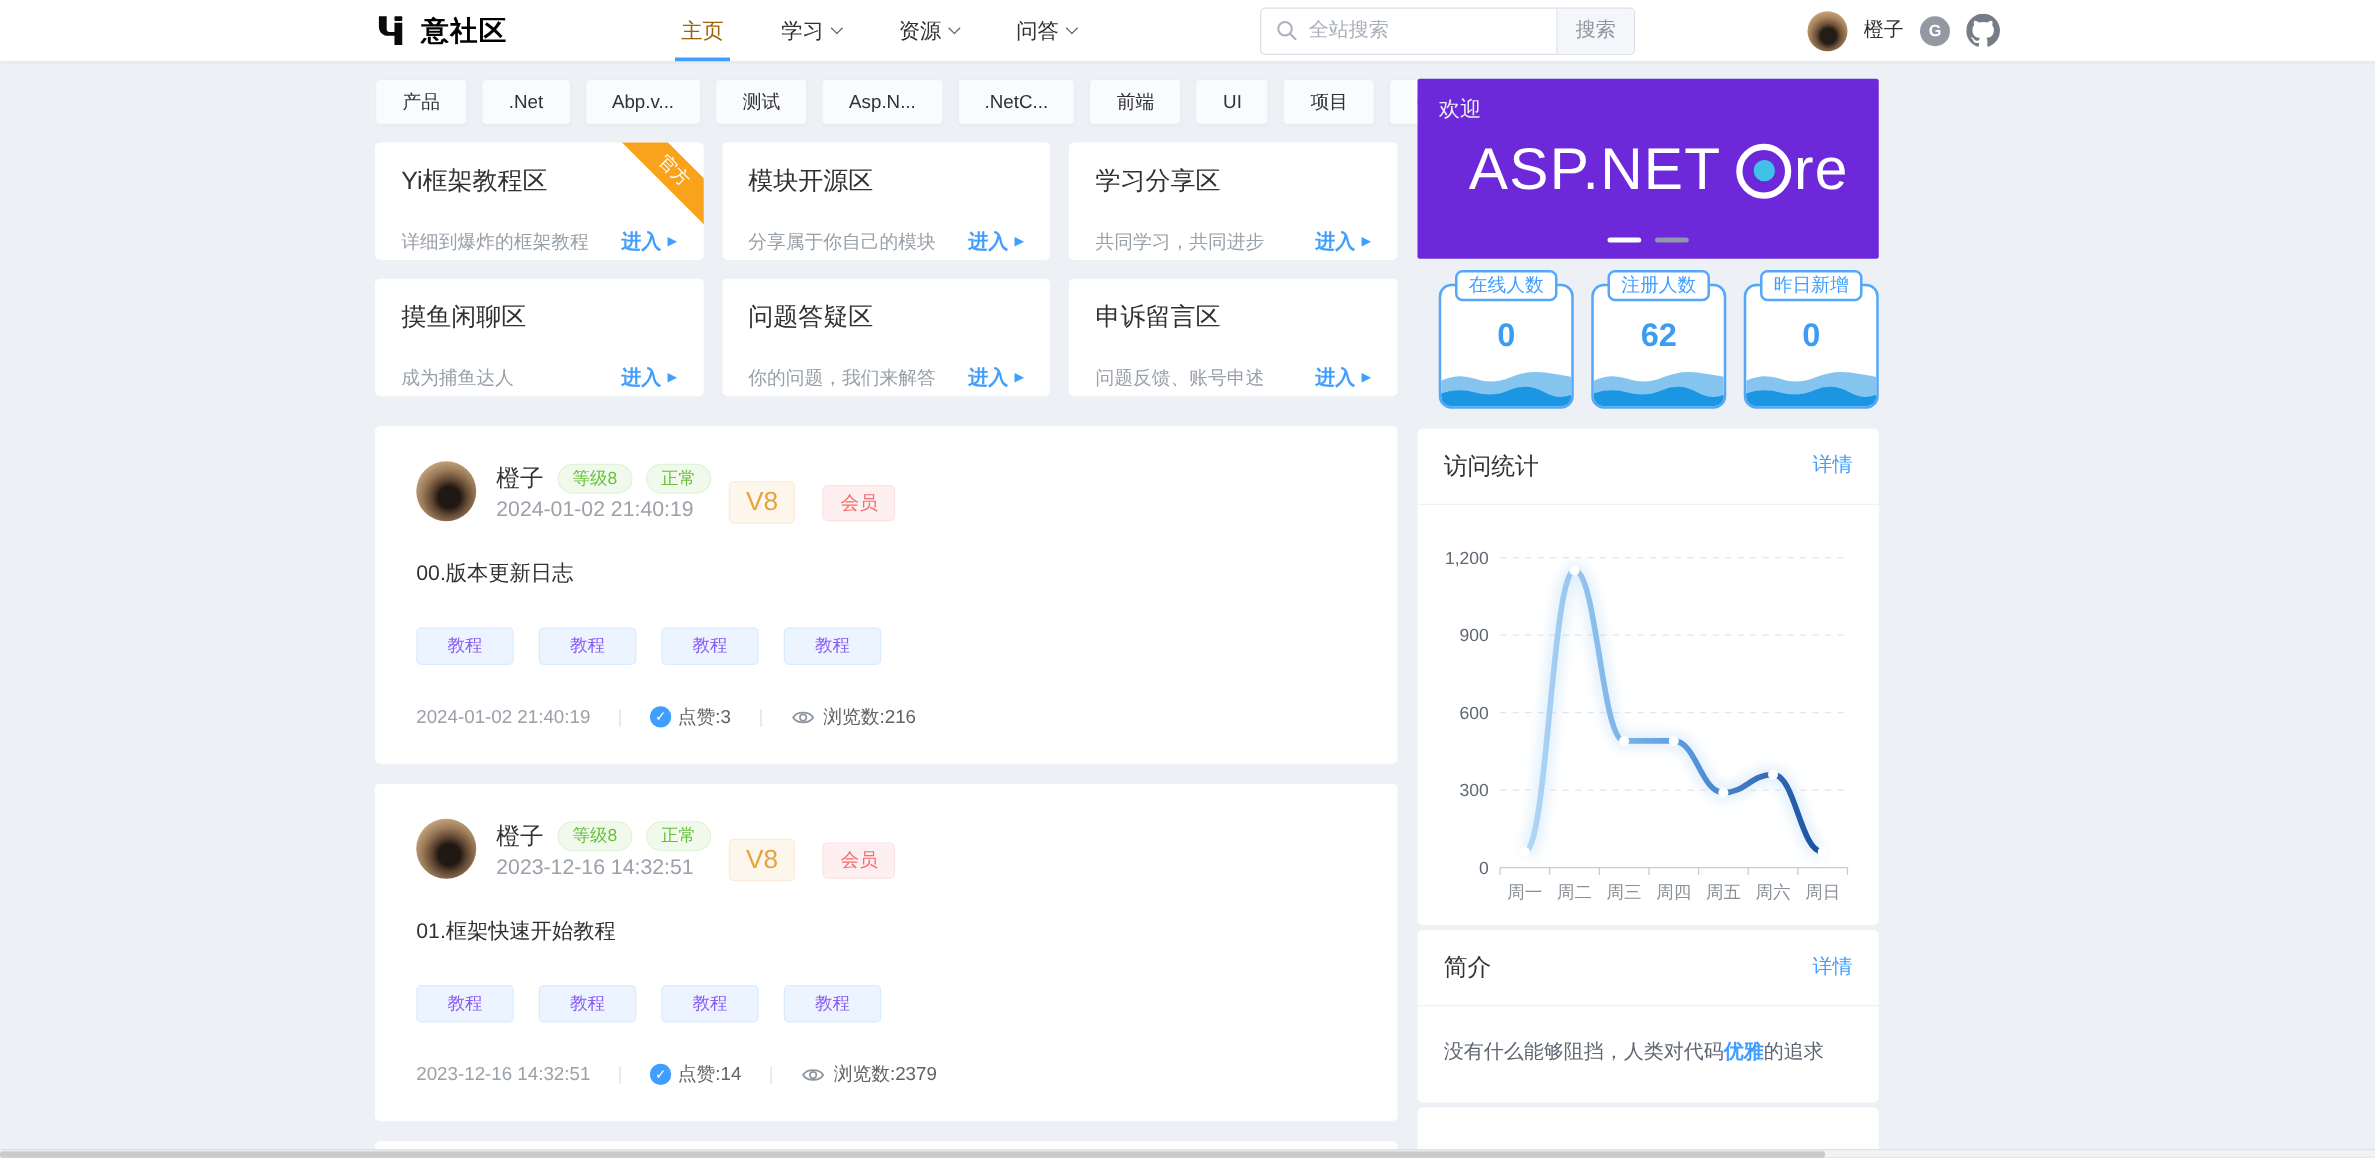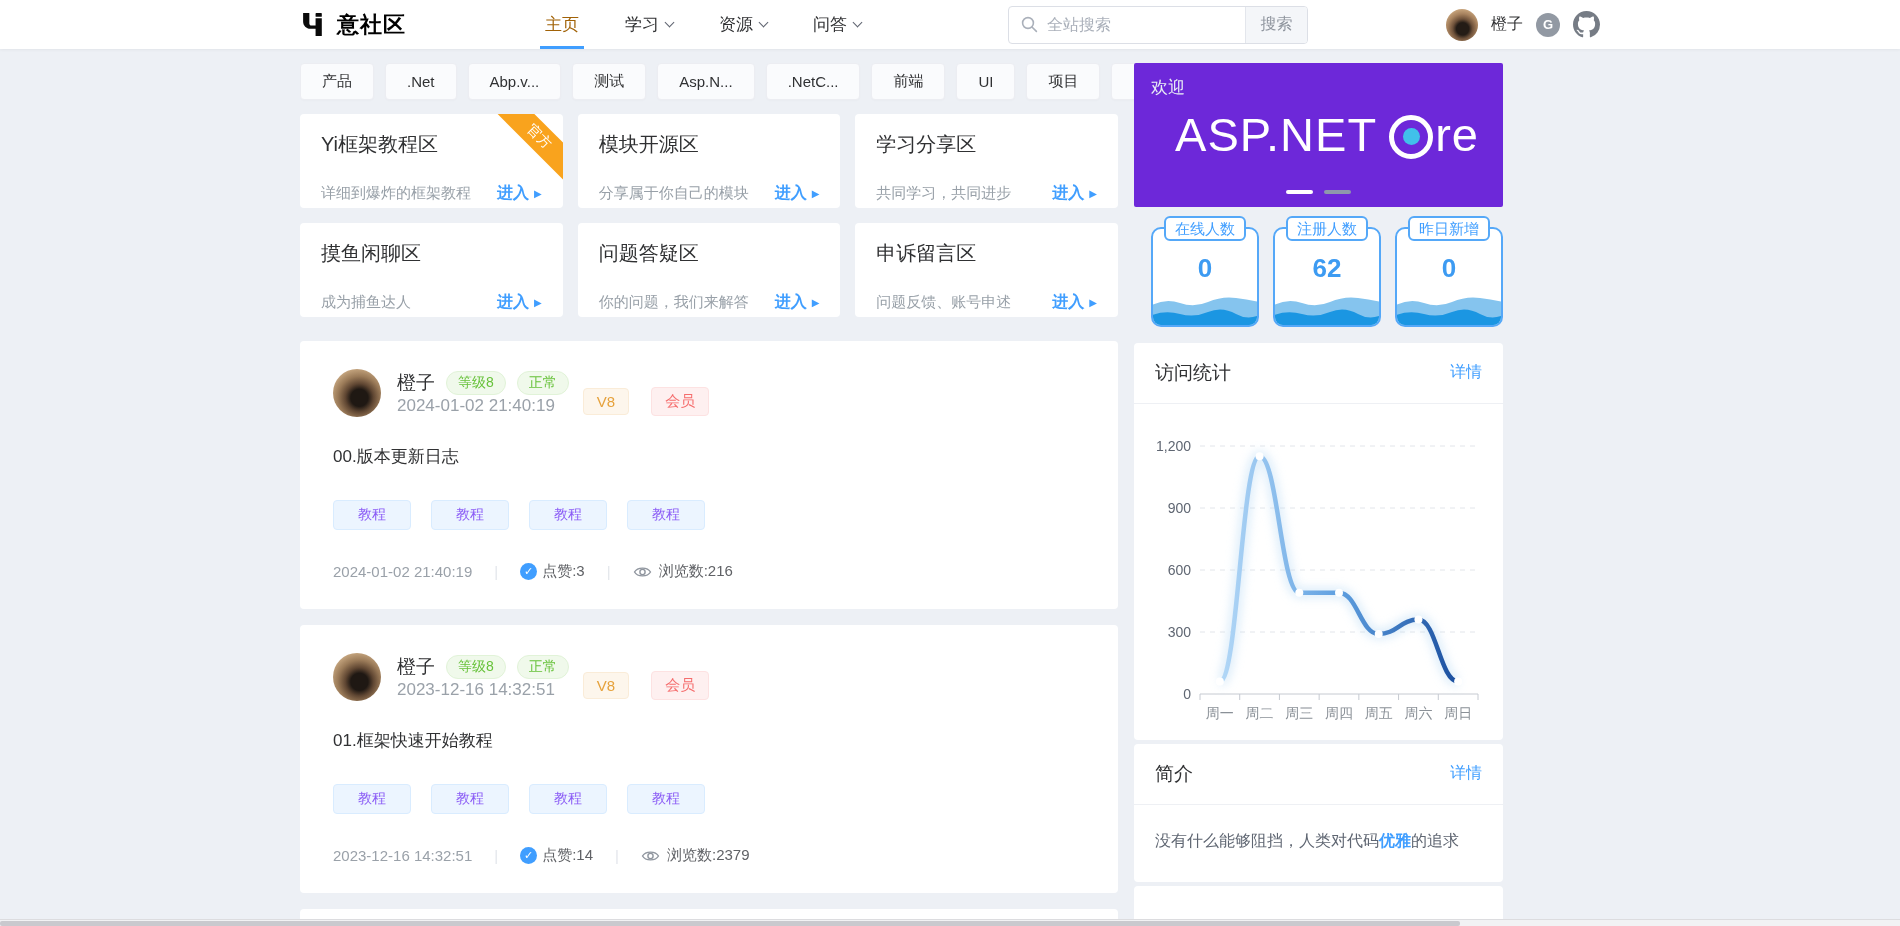--- a/index.html
+++ b/index.html
@@ -13,21 +13,21 @@
   .logo-mark { width:27px; height:27px; }
   .brand-name { font-size:22px; font-weight:700; color:#000; letter-spacing:1px; }
   .nav-items { display:flex; margin-left:116px; height:100%; }
   .nav-item { display:flex; align-items:center; gap:7px; padding:0 23px; font-size:17px; color:#303133; cursor:pointer; position:relative; }
   .nav-item.active { color:#a16207; }
   .nav-item.active::after { content:""; position:absolute; left:18px; right:18px; bottom:0; height:3px; background:#409eff; }
   .chev { width:7px; height:7px; border-right:1.6px solid #5f6470; border-bottom:1.6px solid #5f6470; transform:rotate(45deg); margin-top:-4px; }
   .search-box { margin-left:auto; display:flex; height:38px; width:300px; border:1px solid #dcdfe6; border-radius:4px; background:#fff; overflow:hidden; }
   .search-left { flex:1; display:flex; align-items:center; padding:0 12px; gap:9px; }
   .search-left svg { flex:none; }
-  .search-left input { border:none; outline:none; font-size:16px; color:#ec4899; width:100%; font-family:Liberation Sans, sans-serif; background:transparent; }
+  .search-left input { border:none; outline:none; font-size:16px; color:#ec4899; width:100%; font-family:Liberation Mono, monospace; background:transparent; }
   .search-left input::placeholder { color:#aab0ba; }
   .search-btn { width:62px; background:#f4f6f9; border-left:1px solid #e3e6ec; color:#8f959e; font-size:16px; display:flex; align-items:center; justify-content:center; cursor:pointer; }
   .user-area { display:flex; align-items:center; gap:13px; margin-left:138px; }
   .user-avatar { width:32px; height:32px; border-radius:50%; cursor:pointer;
     background:radial-gradient(circle at 52% 62%, #241c16 0 24%, #6e513a 38%, #a8835f 58%, #caa77f 78%, #b2532f 100%); }
   .user-name { font-size:16px; color:#303133; }
   .icon-gitee { width:24px; height:24px; border-radius:50%; background:#9299a3; color:#fff; display:flex; align-items:center; justify-content:center; font-weight:700; font-size:13px; cursor:pointer; }
   .icon-gitee::after { content:"G"; }
   .icon-github { width:27px; height:27px; cursor:pointer; display:flex; }
   .icon-github svg { width:27px; height:27px; fill:#767c85; }
@@ -55,21 +55,21 @@
   .post-card { background:#fff; border-radius:4px; padding:28px 33px; margin-bottom:16px; }
   .post-header { display:flex; }
   .avatar-lg { width:48px; height:48px; border-radius:50%; flex:none; margin-right:16px; cursor:pointer;
     background:radial-gradient(circle at 55% 60%, #1f1813 0 22%, #5f4632 36%, #9a7a58 55%, #c2a27c 74%, #b2532f 95%); }
   .head-info { display:flex; flex-direction:column; justify-content:space-between; padding:1px 0; }
   .name-row { display:flex; align-items:center; gap:11px; }
   .post-author { font-size:19px; font-weight:500; color:#303133; }
   .badge-green { background:#f0f9eb; border:1px solid #e1f3d8; color:#67c23a; font-size:14px; padding:2px 11px; border-radius:12px; }
   .post-date { font-size:17px; color:#9aa1a9; }
   .vip-col { display:flex; align-items:center; gap:22px; margin-left:14px; align-self:center; margin-top:16px; }
-  .badge-vip { background:#fdf6ec; border:1px solid #faecd8; color:#e6a23c; font-size:15px; padding:4px 13px; border-radius:4px; }
+  .badge-vip { background:#fdf6ec; border:1px solid #faecd8; color:#e6a23c; font-size:21px; padding:4px 13px; border-radius:4px; }
   .badge-member { background:#fef0f0; border:1px solid #fde2e2; color:#f56c6c; font-size:15px; padding:4px 13px; border-radius:4px; }
   .post-title { font-size:17px; margin-top:28px; color:#303133; cursor:pointer; }
   .post-tags { display:flex; gap:20px; margin-top:32px; }
   .tag-pill { background:#ecf5ff; border:1px solid #d9ecff; color:#8b5cf6; font-size:14px; padding:5px 24px; border-radius:4px; }
   .post-foot { display:flex; align-items:center; margin-top:32px; font-size:15px; }
   .foot-time { color:#9aa1a9; }
   .sep { color:#e3e6eb; margin:0 22px; font-size:15px; }
   .like-wrap, .views-wrap { display:flex; align-items:center; color:#606266; }
   .like-icon { width:17px; height:17px; border-radius:50%; background:#409eff; color:#fff; font-size:11px; display:inline-flex; align-items:center; justify-content:center; margin-right:5px; }
   .like-icon::after { content:"✓"; }

